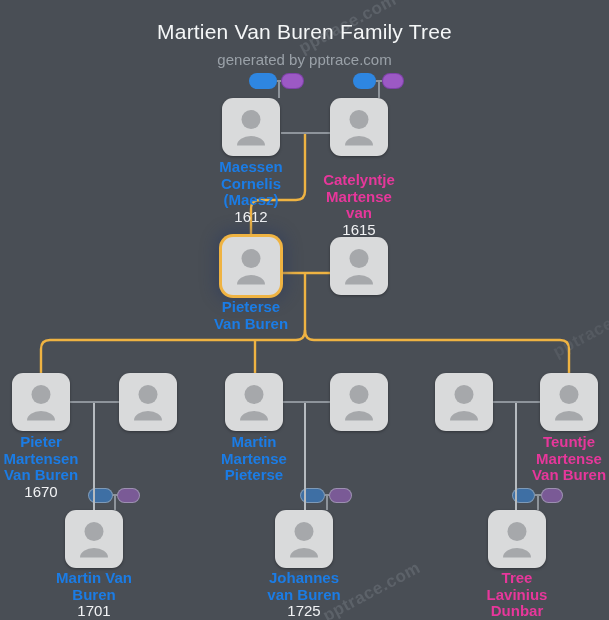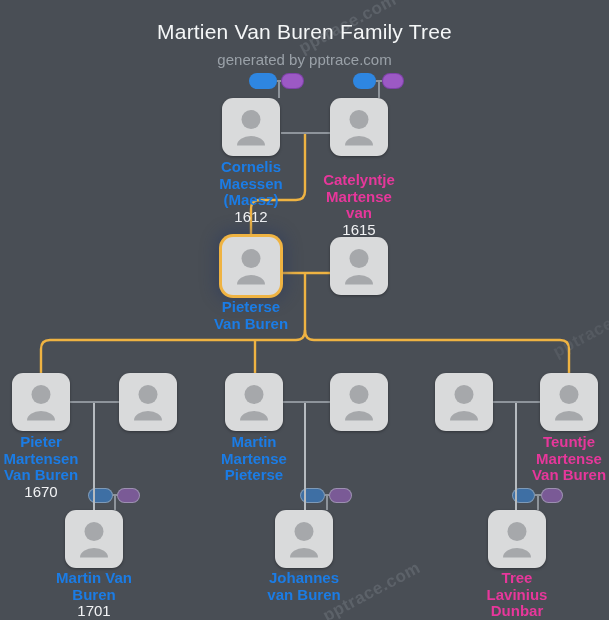--- a/index.html
+++ b/index.html
@@ -73,22 +73,22 @@
       <path d="M538,496 V510" fill="none" stroke="var(--gray)" stroke-width="2"></path>
     </svg>
   <div id="tree">
       <div class="card" style="left: 222px; top: 98px;">
         <svg class="avatar" viewBox="0 0 58 58">
           <circle cx="29" cy="21.5" r="9.5" fill="var(--icon)"></circle>
           <path d="M15,47.5 A14,9.5 0 0 1 43,47.5 Z" fill="var(--icon)"></path>
         </svg>
       </div>
       <div class="name-block male" style="left: 186px; top: 159px;">
+        <div class="nline">Maessen</div>
         <div class="nline">Cornelis</div>
-        <div class="nline">Maessen</div>
         <div class="nline">(Maesz)</div>
         <div class="year">1612</div>
       </div>
       <div class="chip b-bright" style="left: 249px; top: 73px; width: 28px; height: 16px;"></div>
       <div class="chip p-bright" style="left: 281px; top: 73px; width: 23px; height: 16px;"></div>
       <div class="card" style="left: 330px; top: 98px;">
         <svg class="avatar" viewBox="0 0 58 58">
           <circle cx="29" cy="21.5" r="9.5" fill="var(--icon)"></circle>
           <path d="M15,47.5 A14,9.5 0 0 1 43,47.5 Z" fill="var(--icon)"></path>
         </svg>
@@ -184,20 +184,21 @@
       <div class="chip p-muted" style="left: 117px; top: 488px; width: 23px; height: 15px;"></div>
       <div class="card" style="left: 275px; top: 510px;">
         <svg class="avatar" viewBox="0 0 58 58">
           <circle cx="29" cy="21.5" r="9.5" fill="var(--icon)"></circle>
           <path d="M15,47.5 A14,9.5 0 0 1 43,47.5 Z" fill="var(--icon)"></path>
         </svg>
       </div>
       <div class="name-block male" style="left: 239px; top: 570px;">
         <div class="nline">Johannes</div>
         <div class="nline">van Buren</div>
+        <div class="year">1725</div>
       </div>
       <div class="chip b-muted" style="left: 300px; top: 488px; width: 25px; height: 15px;"></div>
       <div class="chip p-muted" style="left: 329px; top: 488px; width: 23px; height: 15px;"></div>
       <div class="card" style="left: 488px; top: 510px;">
         <svg class="avatar" viewBox="0 0 58 58">
           <circle cx="29" cy="21.5" r="9.5" fill="var(--icon)"></circle>
           <path d="M15,47.5 A14,9.5 0 0 1 43,47.5 Z" fill="var(--icon)"></path>
         </svg>
       </div>
       <div class="name-block female" style="left: 452px; top: 570px;">

